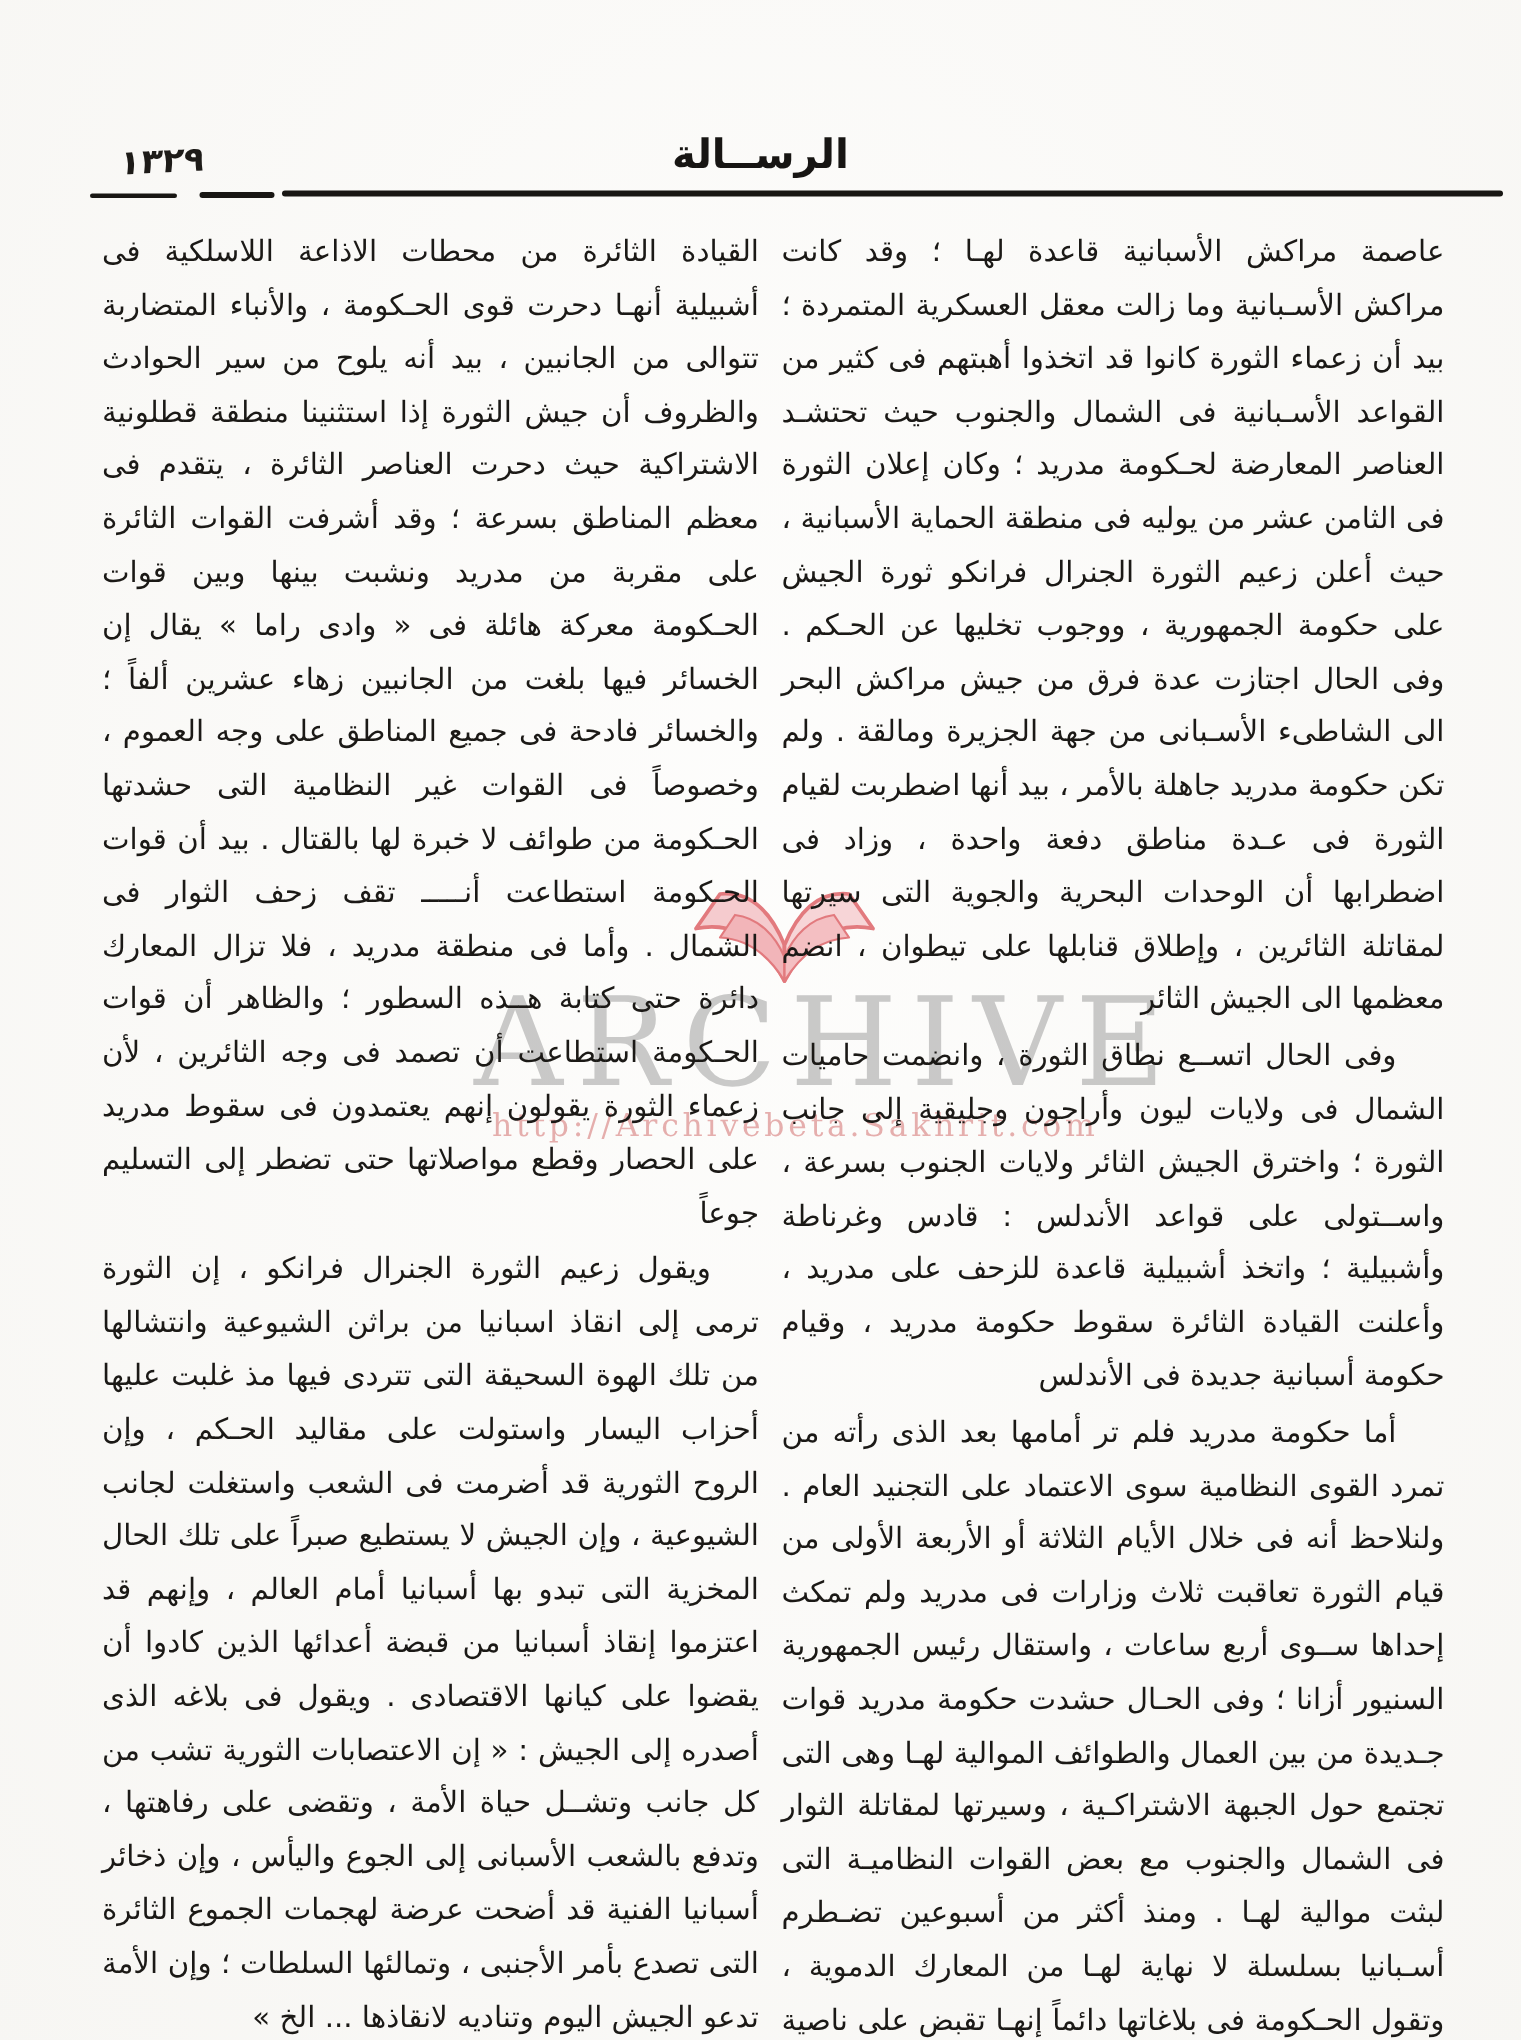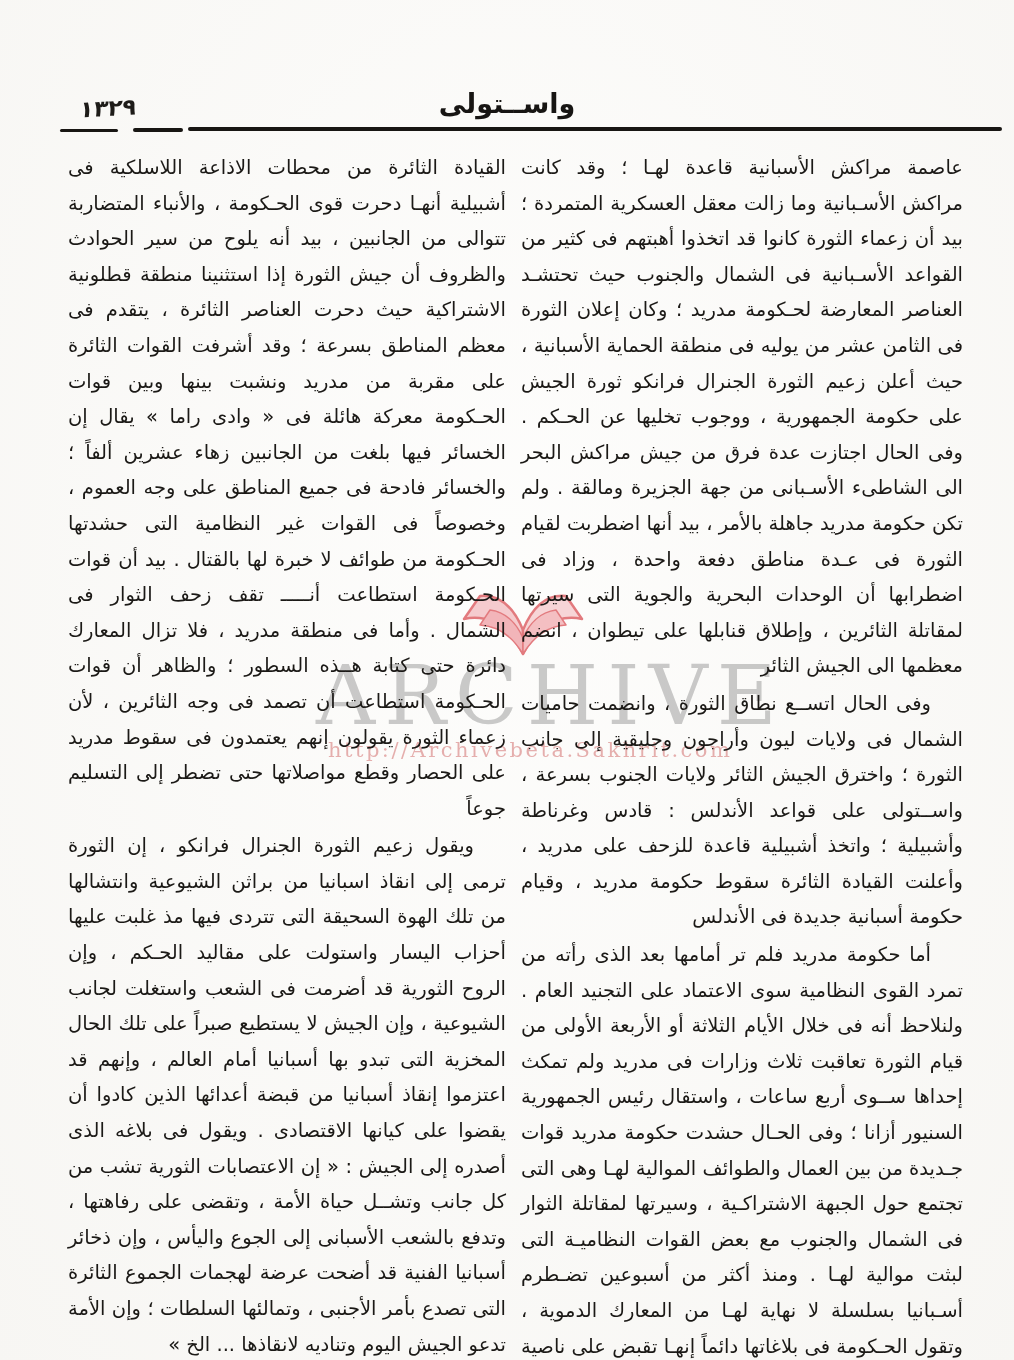--- a/index.html
+++ b/index.html
@@ -105,21 +105,21 @@
     opacity: 0.55;
     white-space: nowrap;
   }
 </style>
 </head>
 <body>
 
 <div class="page">
 
   <div class="page-number">١٣٢٩</div>
-  <div class="masthead-title">واســتولى</div>
+  <div class="masthead-title">الرســالة</div>
   <div class="rule-seg rule-a"></div>
   <div class="rule-seg rule-b"></div>
   <div class="rule-seg rule-c"></div>
 
   <svg class="watermark wm-book" viewBox="0 0 126 76">
     <path d="M63 62 C48 34 28 22 4 27 L20 4 C40 2 54 16 63 38 Z" fill="#f3b9bd" stroke="#d9494f" stroke-width="2.5" stroke-linejoin="round"></path>
     <path d="M63 62 C78 34 98 22 122 27 L106 4 C86 2 72 16 63 38 Z" fill="#f6c7ca" stroke="#d9494f" stroke-width="2.5" stroke-linejoin="round"></path>
     <path d="M63 62 C52 44 38 34 20 33 L30 18 C46 20 57 32 63 46 Z" fill="#ee9aa0" stroke="#d9494f" stroke-width="1.5" stroke-linejoin="round"></path>
     <path d="M63 62 C74 44 88 34 106 33 L96 18 C80 20 69 32 63 46 Z" fill="#f1a8ad" stroke="#d9494f" stroke-width="1.5" stroke-linejoin="round"></path>
   </svg>

